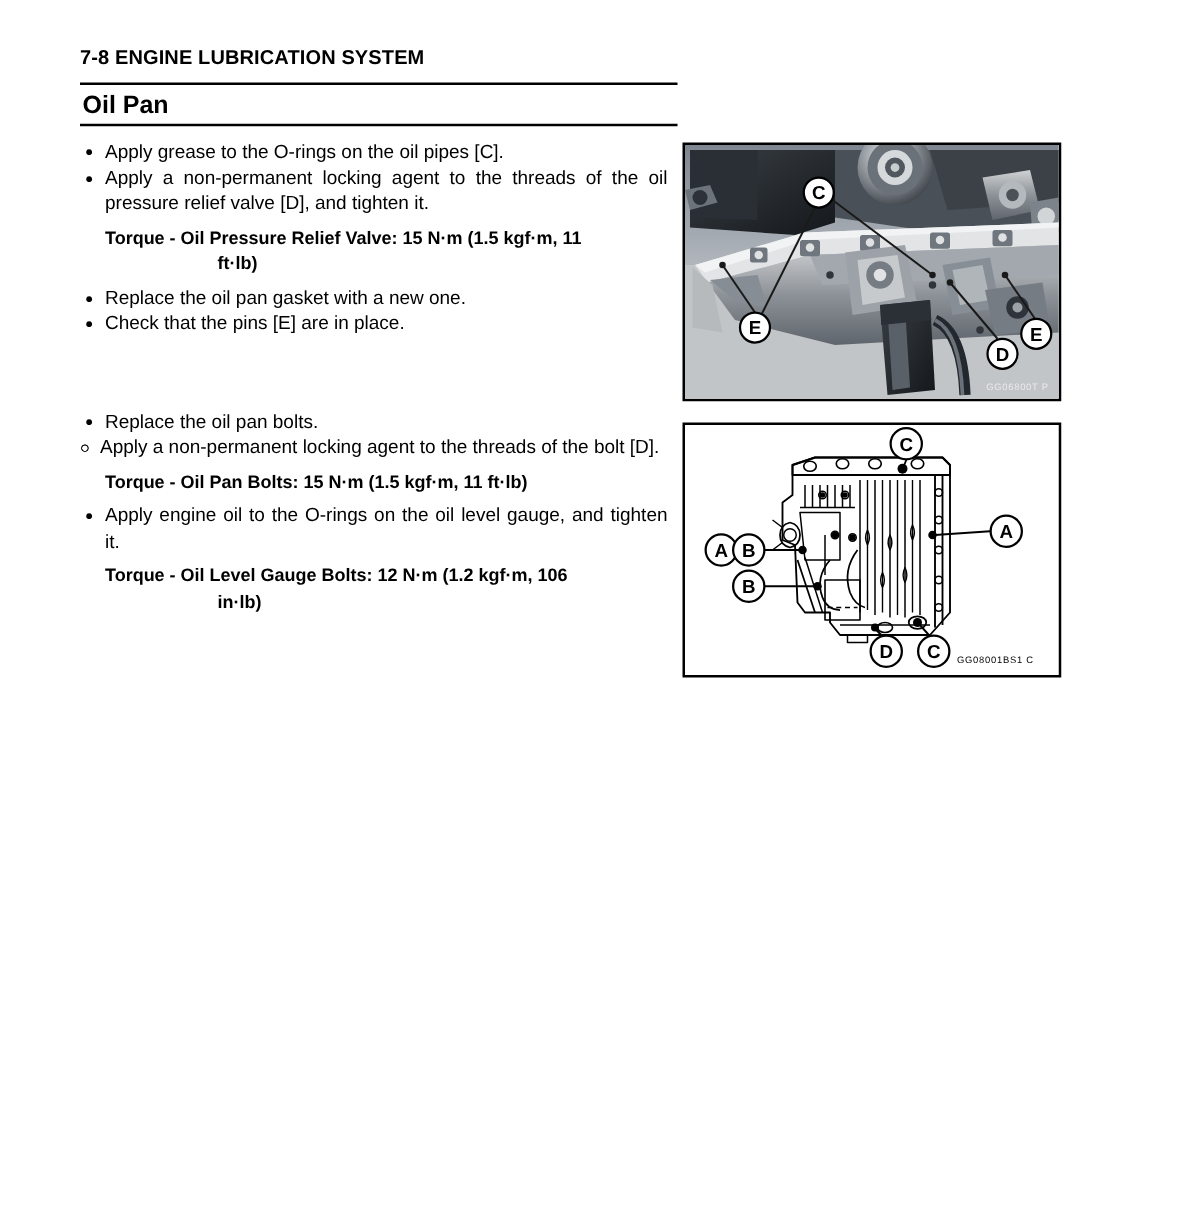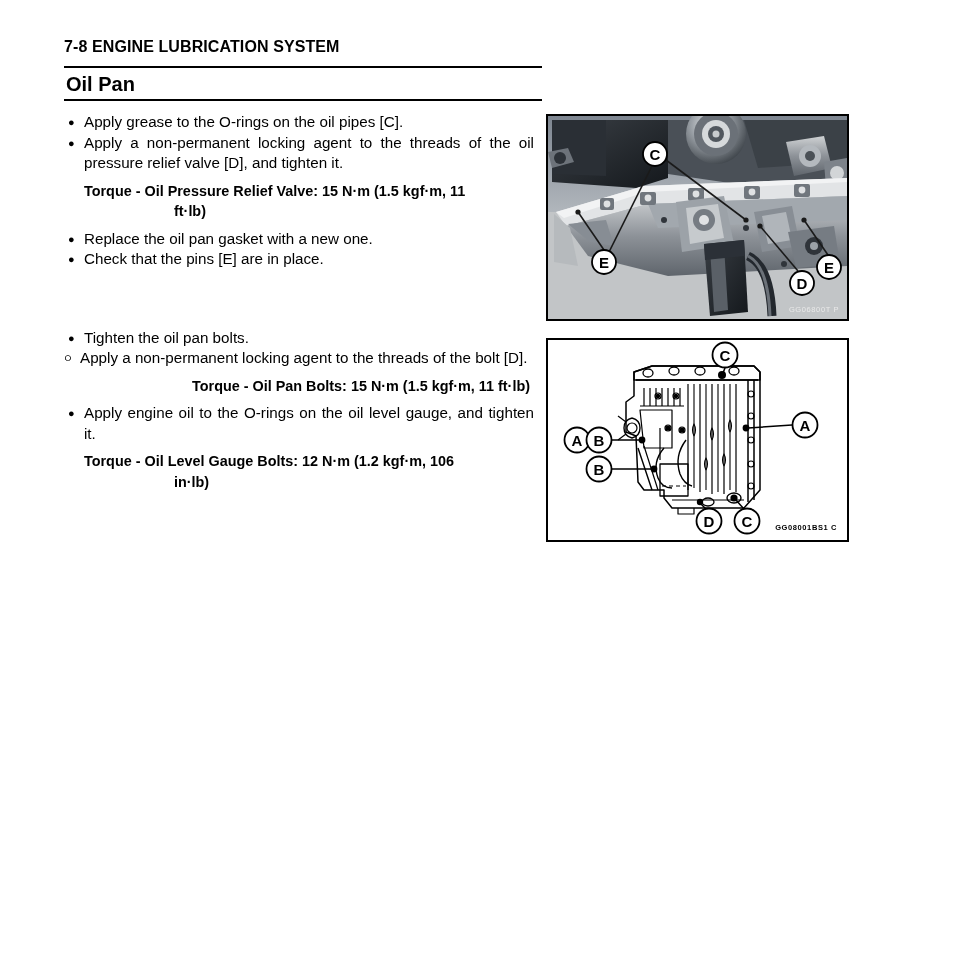--- a/index.html
+++ b/index.html
@@ -91,21 +91,21 @@
     line-height: 20.5px;
     padding-left: 20px;
     padding-right: 4px;
     text-align: justify;
   }
   .torque .cont {
     display: block;
     padding-left: 90px;
     text-align: left;
   }
-  .torque.tight { text-align: right; }
+  .torque.tight { text-align: left; }
 
   .gap-sm { height: 7px; }
   .block-gap { height: 58px; }
 
   
   .figure {
     position: absolute;
     border: 2px solid #000;
     background: #fff;
     box-sizing: border-box;
@@ -131,24 +131,24 @@
     font-size: 7.5px;
     letter-spacing: 0.6px;
     white-space: nowrap;
   }
   #photo-code {
     right: 8px;
     bottom: 5px;
     color: #e9e9e9;
   }
   #drawing-code {
-    right: 10px;
+    right: 20px;
     bottom: 8px;
     color: #000;
-    font-weight: bold;
+    font-weight: normal;
   }
 </style>
 </head>
 <body>
 
 <div class="page-header">7-8 ENGINE LUBRICATION SYSTEM</div>
 <div class="rule rule-top"></div>
 <div class="section-title">Oil Pan</div>
 <div class="rule rule-bottom"></div>
 
@@ -180,21 +180,21 @@
 
   <div class="bullet-item filled">
     <span class="mark">●</span>
     <span>Check that the pins [E] are in place.</span>
   </div>
 
   <div class="block-gap"></div>
 
   <div class="bullet-item filled">
     <span class="mark">●</span>
-    <span>Tighten the oil pan bolts.</span>
+    <span>Replace the oil pan bolts.</span>
   </div>
 
   <div class="sub-item">
     <span class="mark">○</span>
   </div>
 
   <div class="sub-item">
     <span class="mark">○</span>
     <span>Apply a non-permanent locking agent to the threads of the bolt [D].</span>
   </div>

